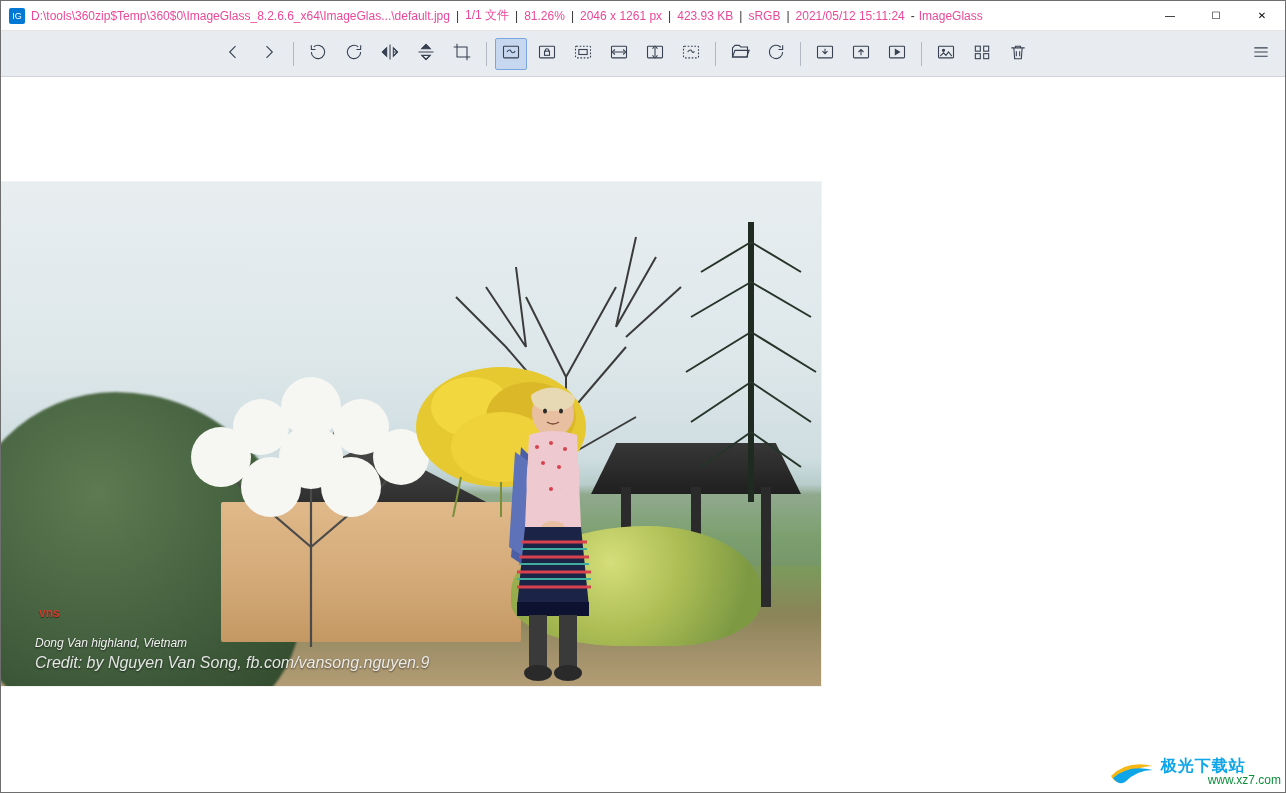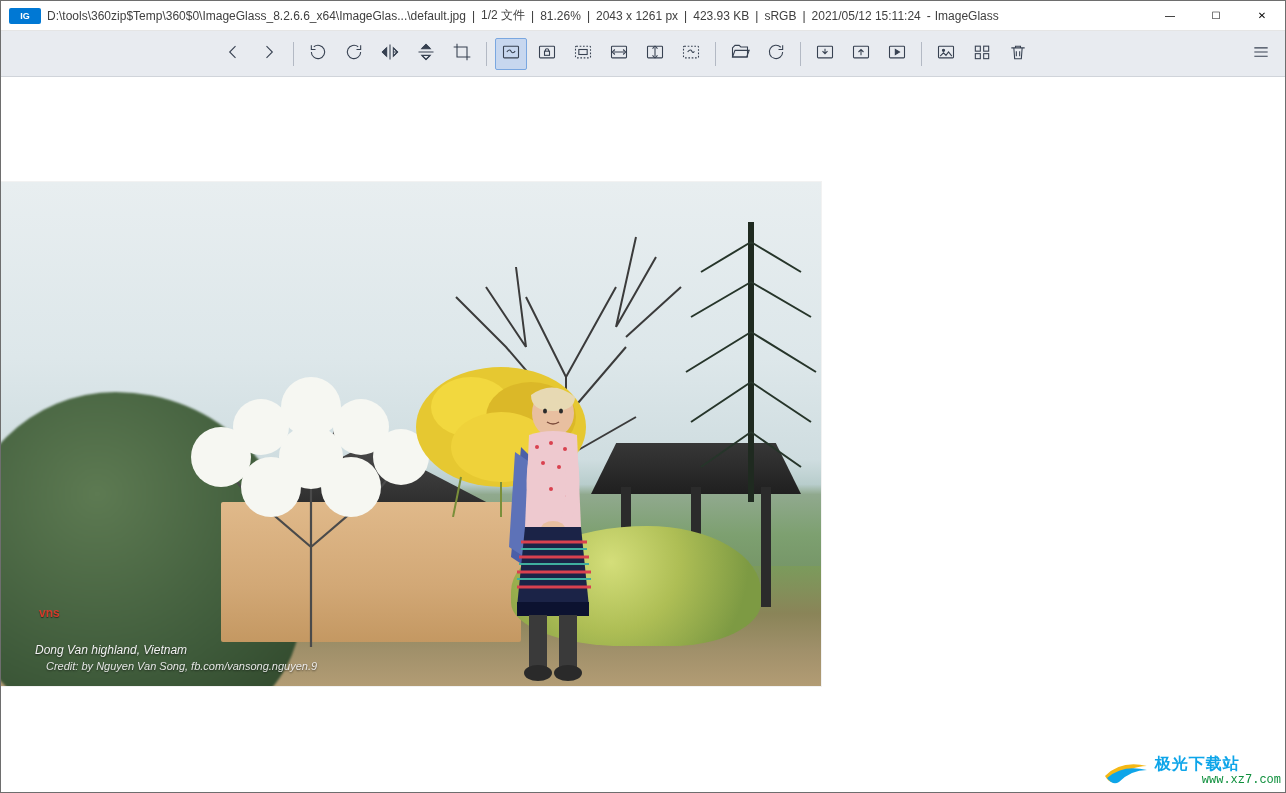--- a/index.html
+++ b/index.html
@@ -1,20 +1,20 @@
 <!DOCTYPE html>
 <html><head>
 <meta charset="utf-8">
 <style>
   * { margin: 0; padding: 0; box-sizing: border-box; }
   html, body { width: 1286px; height: 793px; font-family: "Segoe UI", "Microsoft YaHei", sans-serif; font-size: 12px; overflow: hidden; background: #fff; }
   .window { width: 1286px; height: 793px; display: flex; flex-direction: column; border: 1px solid #6e6e6e; position: relative; }
   .titlebar { height: 30px; background: #ffffff; display: flex; align-items: center; border-bottom: 1px solid #e5e5e5; }
-  .titlebar .app-icon { width: 32px; height: 16px; margin: 0 6px 0 8px; background: #0078d4; border-radius: 2px; display: flex; align-items: center; justify-content: center; color: #fff; font-size: 9px; font-weight: bold; }
-  .titlebar .title { flex: 0 0 auto; color: #404040; white-space: nowrap; }
+  .titlebar .app-icon { width: 16px; height: 16px; margin: 0 6px 0 8px; background: #0078d4; border-radius: 2px; display: flex; align-items: center; justify-content: center; color: #fff; font-size: 9px; font-weight: normal; }
+  .titlebar .title { flex: 0 0 auto; color: #ec4899; white-space: nowrap; }
   .titlebar .sep { padding: 0 6px; color: #333; }
   .titlebar .spacer { flex: 1; }
   .win-controls { display: flex; height: 100%; }
   .win-btn { width: 46px; height: 100%; display: flex; align-items: center; justify-content: center; font-size: 10px; font-family: "Segoe MDL2 Assets", sans-serif; cursor: default; }
 
   .toolbar { height: 46px; background: #e8ebf0; display: flex; align-items: center; padding: 0 8px; gap: 4px; border-bottom: 1px solid #d0d4da; }
   .toolbar .spacer-left { flex: 1; }
   .toolbar .spacer-right { flex: 1; }
   .tool-btn { width: 32px; height: 32px; display: flex; align-items: center; justify-content: center; border-radius: 2px; cursor: default; color: #374151; }
   .tool-btn.active { background: #c7d7ef; border: 1px solid #7aa7e0; }
@@ -36,42 +36,42 @@
   .tree { position: absolute; }
   .tree svg { width: 100%; height: 100%; }
   .tree.bare { left: 415px; top: 15px; width: 300px; height: 370px; }
   .tree.blossom { left: 160px; top: 165px; width: 300px; height: 300px; }
   .tree.pine { right: -10px; top: 0; width: 160px; height: 320px; }
   .girl { position: absolute; left: 480px; top: 195px; width: 130px; height: 305px; }
   .flowers { position: absolute; left: 400px; top: 165px; width: 200px; height: 170px; }
   .bush { position: absolute; right: 60px; bottom: 40px; width: 250px; height: 120px; background: radial-gradient(circle at 40% 30%, #d4de7a 0%, #aebe55 40%, #7d9a43 80%); border-radius: 60% 50% 40% 50% / 60% 60% 40% 40%; filter: blur(0.6px); }
   .ground-fore { position:absolute; left:0; right:0; bottom:0; height:120px; background: linear-gradient(#7b9b5c 0%, #8a8458 40%, #a0906a 70%, #b29c74 100%); }
   .caption { position: absolute; left: 34px; bottom: 12px; color: #f2f2f2; font-style: italic; font-size: 12px; line-height: 1.4; text-shadow: 0 1px 2px rgba(0,0,0,0.6); }
-  .caption .line2 { font-size: 11px; opacity: 0.92; margin-left: 11px; }
+  .caption .line2 { font-size: 16px; opacity: 0.92; }
   .vlogo { position:absolute; left:38px; bottom:66px; color:#d23a2a; font-weight:bold; font-size:12px; text-shadow:0 1px 1px rgba(0,0,0,0.5); }
-  .watermark { position: absolute; right: 4px; bottom: 4px; display: flex; align-items: center; gap: 6px; font-size: 12px; font-family: Liberation Mono, monospace; }
+  .watermark { position: absolute; right: 4px; bottom: 4px; display: flex; align-items: center; gap: 6px; font-size: 12px; }
   .watermark .swoosh { width: 46px; height: 32px; }
   .watermark .txt { display:flex; flex-direction:column; line-height:1.1; }
   .watermark .cn { color:#0ea5e9; font-weight:700; font-size:16px; letter-spacing:1px; }
   .watermark .url { color:#0e8f3c; font-size:12px;margin-left:47px; }
 </style>
 </head>
 <body>
 
 <div class="window">
 
   <div class="titlebar">
     <div class="app-icon">IG</div>
     <span class="title">D:\tools\360zip$Temp\360$0\ImageGlass_8.2.6.6_x64\ImageGlas...\default.jpg</span>
     <span class="sep">|</span>
-    <span class="title">1/2 文件</span>
+    <span class="title">1/1 文件</span>
     <span class="sep">|</span>
     <span class="title">81.26%</span>
     <span class="sep">|</span>
-    <span class="title">2043 x 1261 px</span>
+    <span class="title">2046 x 1261 px</span>
     <span class="sep">|</span>
     <span class="title">423.93 KB</span>
     <span class="sep">|</span>
     <span class="title">sRGB</span>
     <span class="sep">|</span>
     <span class="title">2021/05/12 15:11:24</span>
     <span class="sep" style="padding:0 4px 0 6px;">-</span>
     <span class="title">ImageGlass</span>
     <div class="spacer"></div>
     <div class="win-controls">

